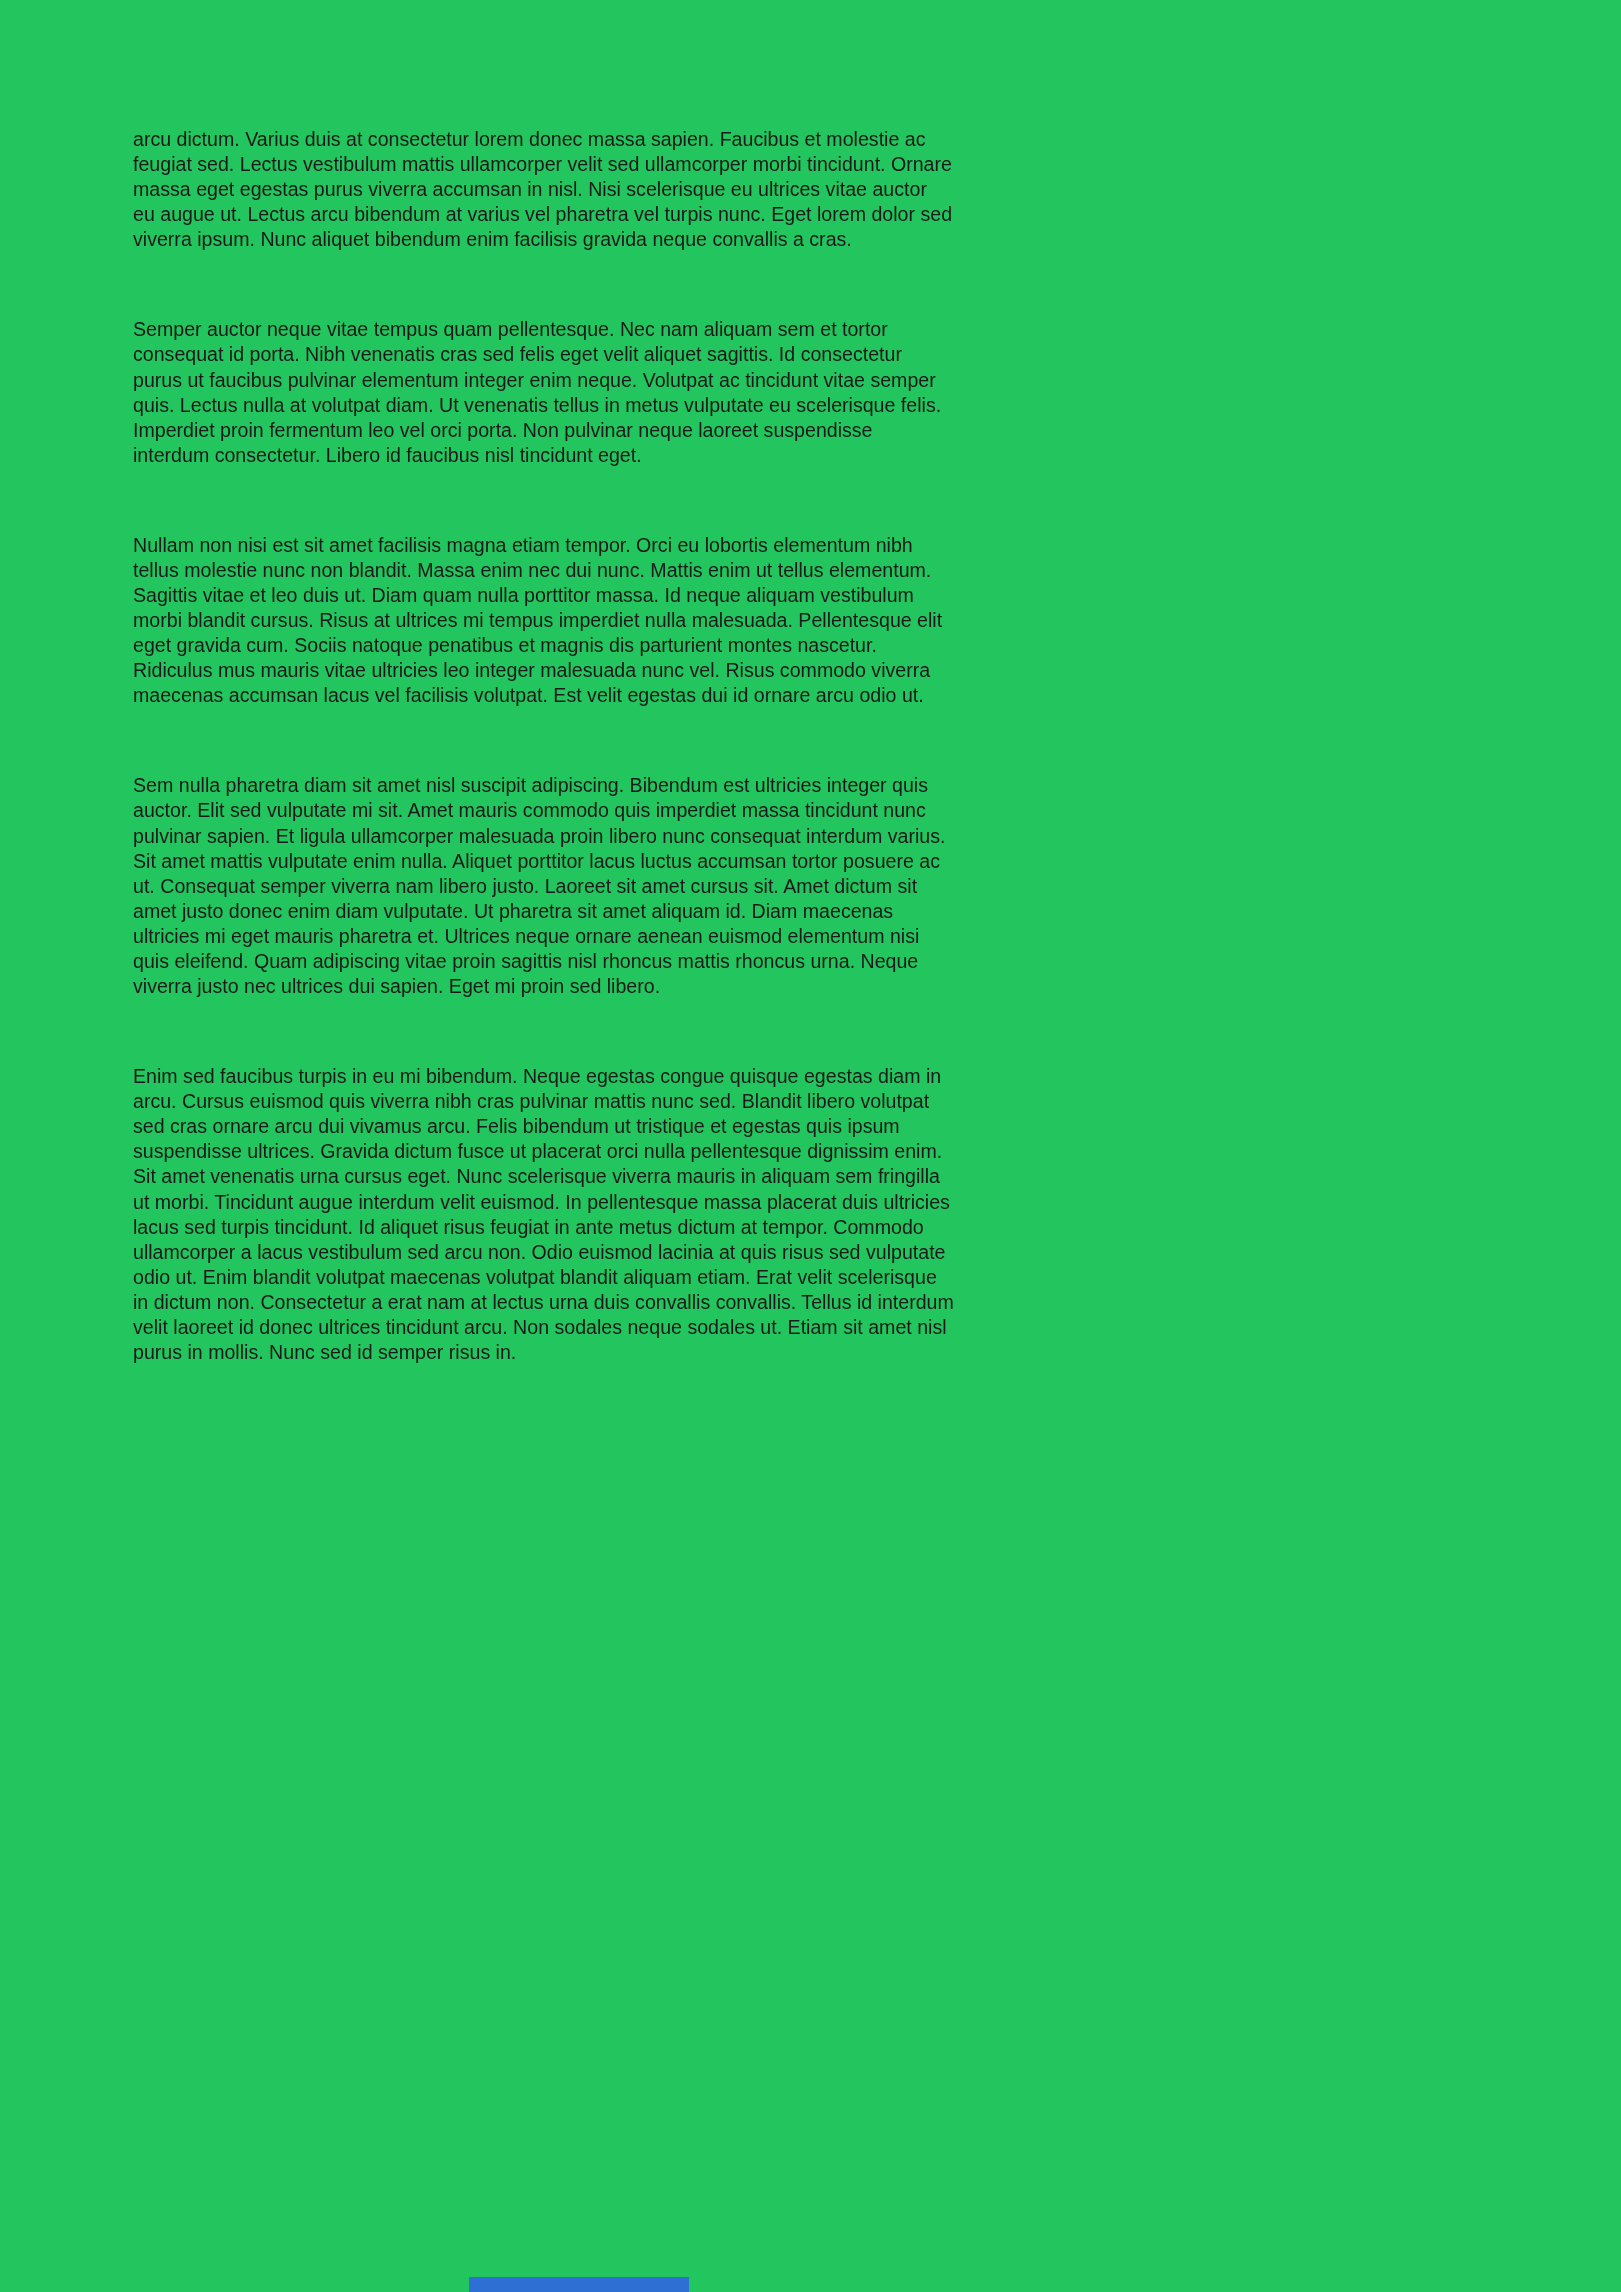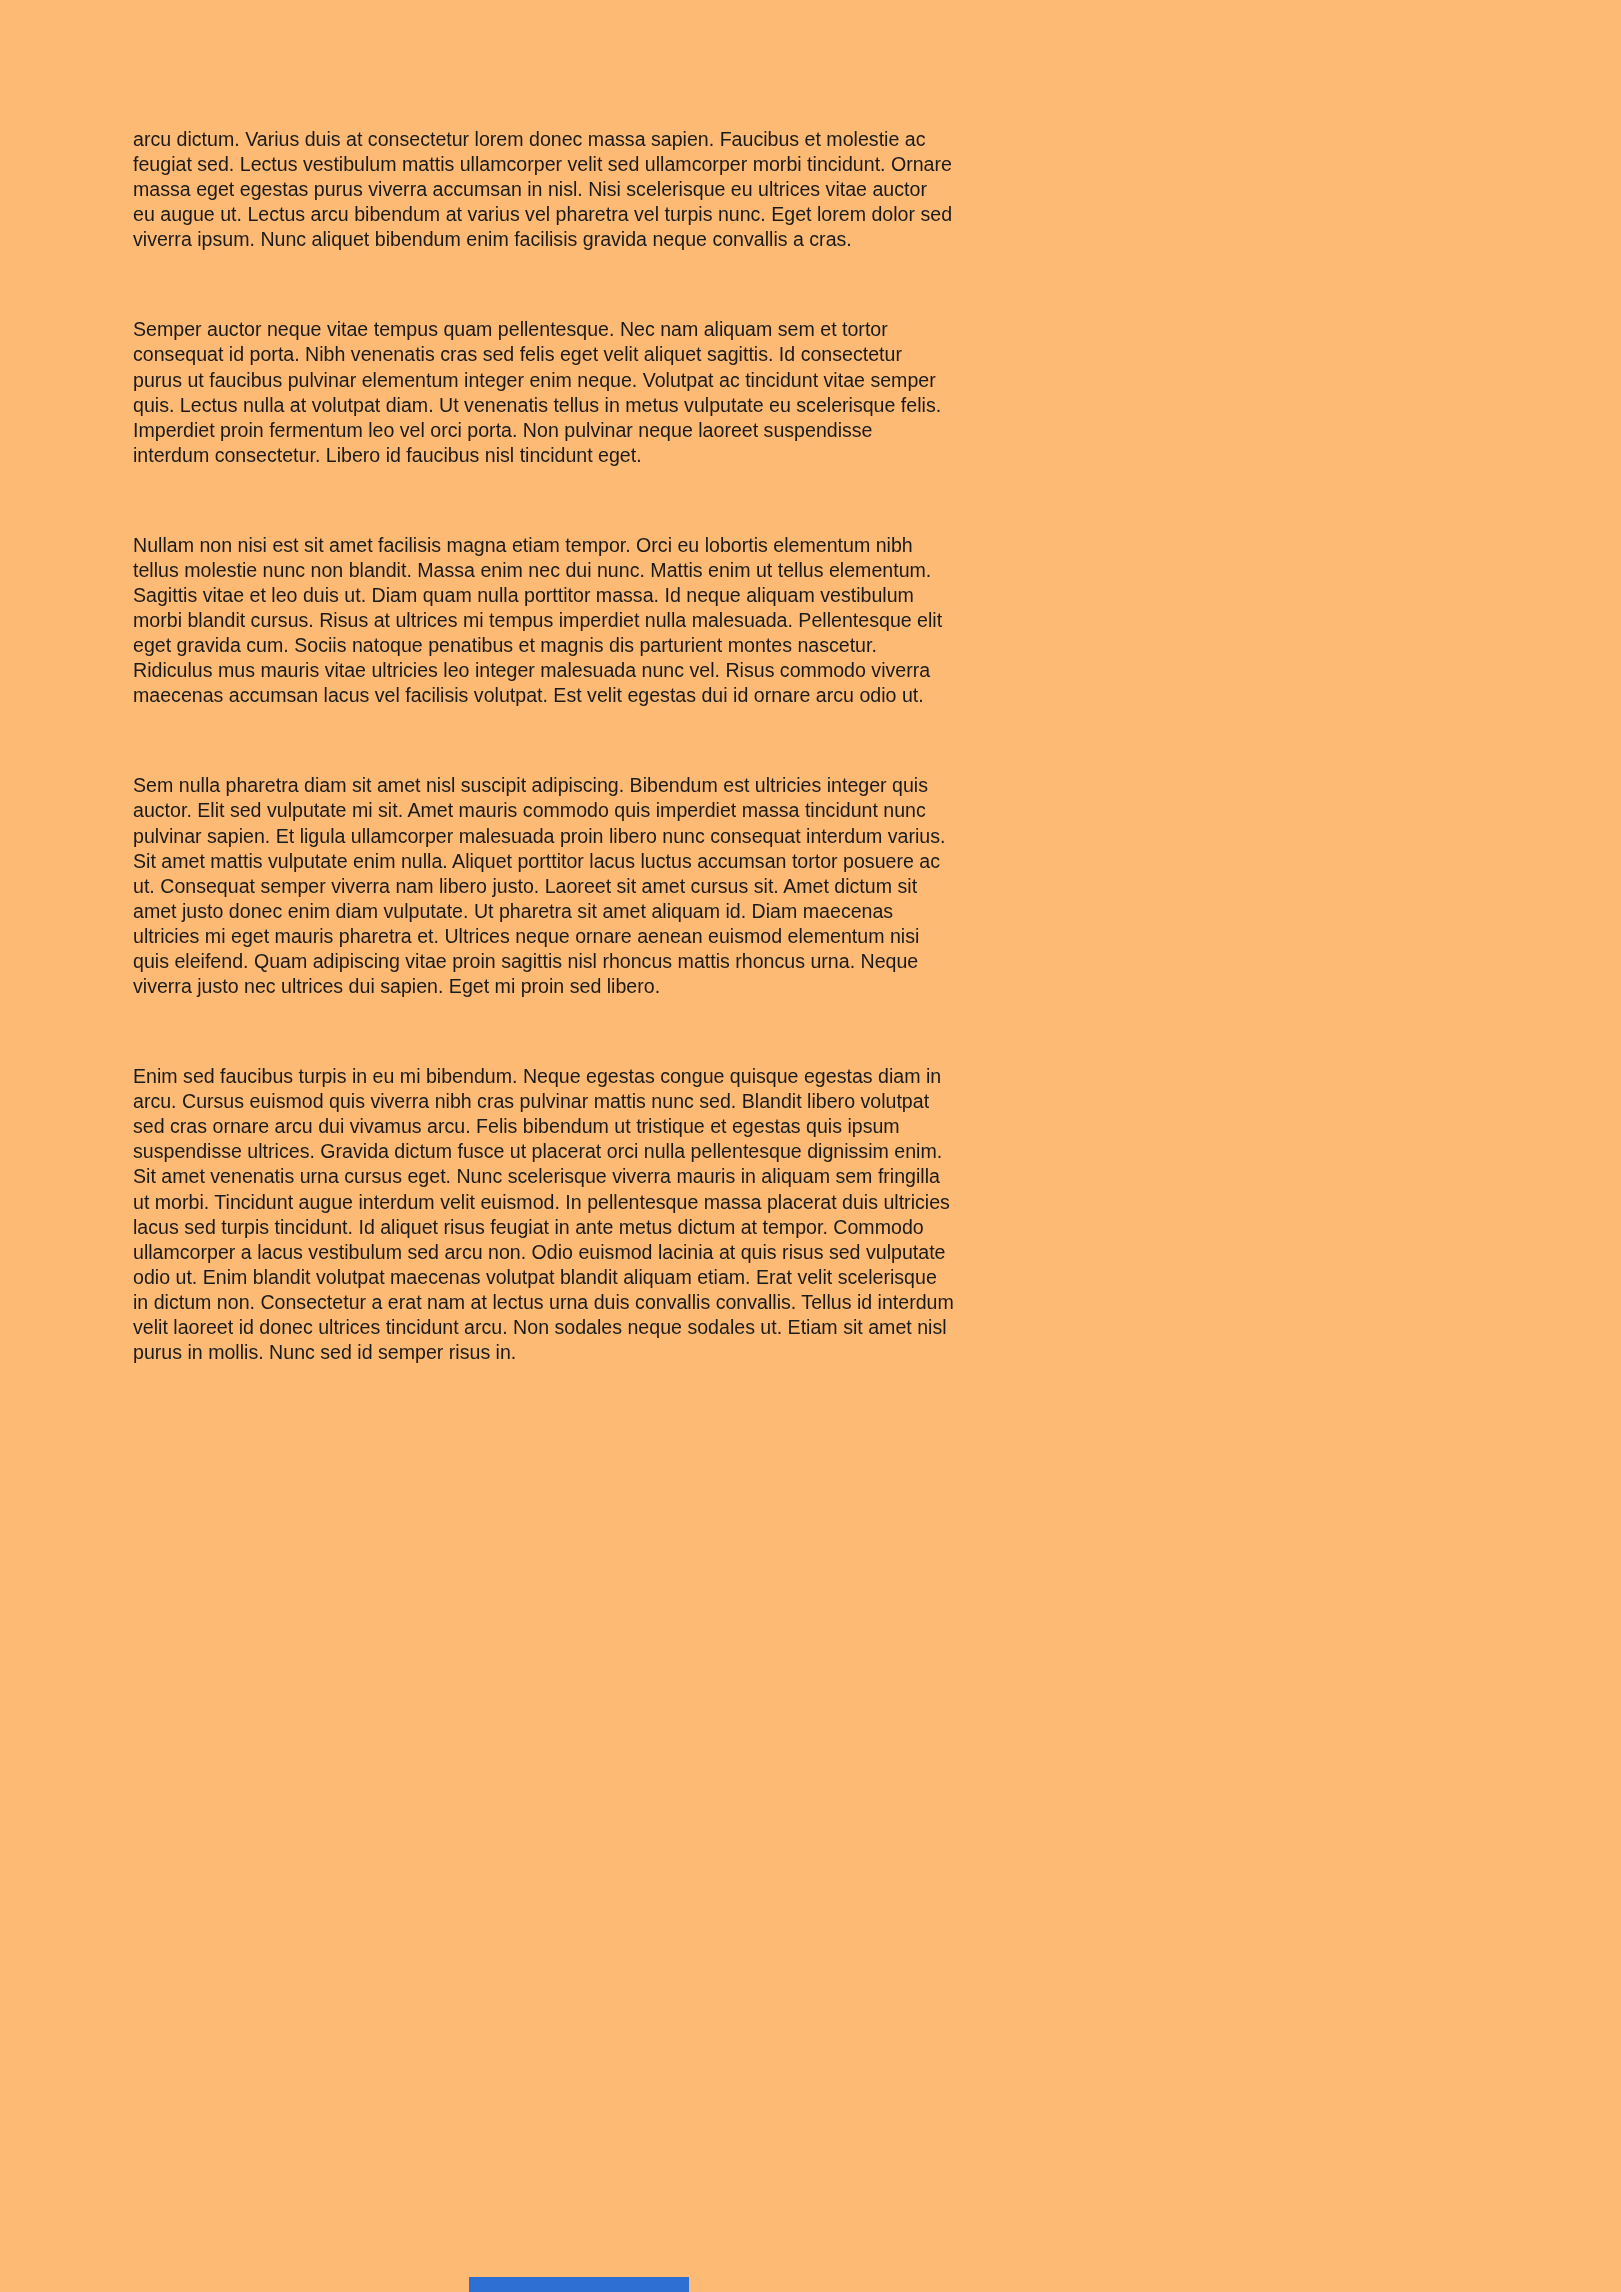--- a/index.html
+++ b/index.html
@@ -4,21 +4,21 @@
 <style>
   html, body {
     margin: 0;
     padding: 0;
     background: #ffffff;
   }
   .page {
     position: relative;
     width: 1621px;
     height: 2293px;
-    background: #fdba74;
+    background: #22c55e;
     overflow: hidden;
     font-family: "Liberation Sans", sans-serif;
     color: #1a1a1a;
   }
   .content {
     position: absolute;
     top: 127px;
     left: 133px;
     width: 821px;
   }

